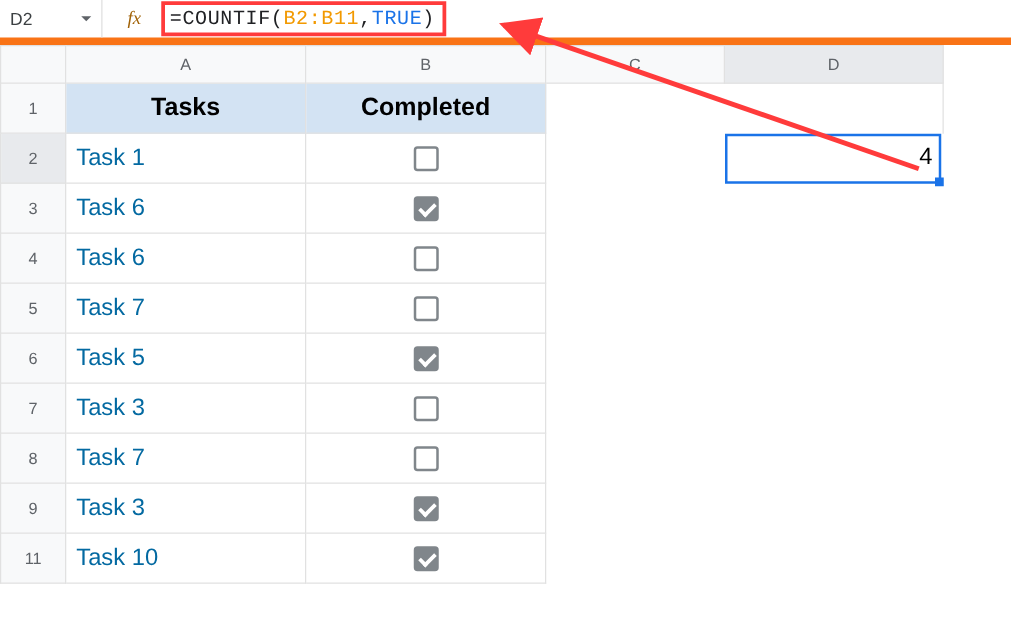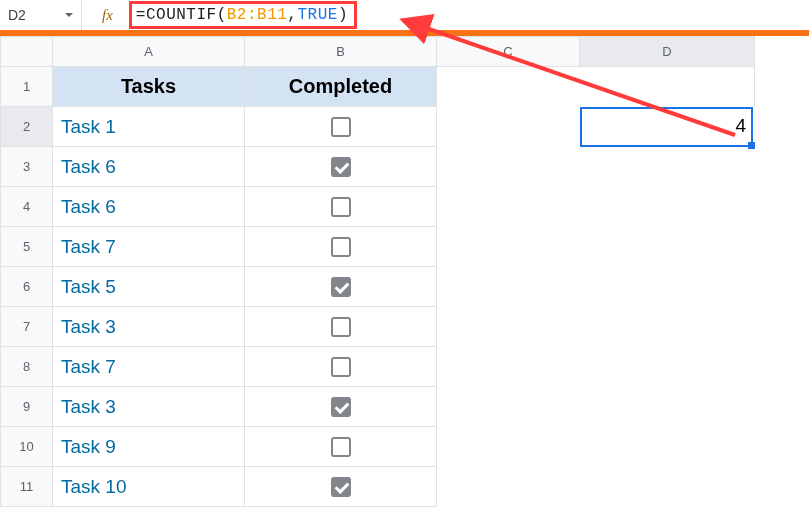--- a/index.html
+++ b/index.html
@@ -258,27 +258,20 @@
           <td style="border: none;"></td>
         </tr>
         <tr>
           <td class="row-head">9</td>
           <td class="task-cell">Task 3</td>
           <td class="checkbox-cell"><span class="cb checked"></span></td>
           <td style="border: none;"></td>
           <td style="border: none;"></td>
         </tr>
         <tr>
-          <td class="row-head">10</td>
-          <td class="task-cell">Task 9</td>
-          <td class="checkbox-cell"><span class="cb"></span></td>
-          <td style="border: none;"></td>
-          <td style="border: none;"></td>
-        </tr>
-        <tr>
           <td class="row-head">11</td>
           <td class="task-cell">Task 10</td>
           <td class="checkbox-cell"><span class="cb checked"></span></td>
           <td style="border: none;"></td>
           <td style="border: none;"></td>
         </tr>
       </tbody>
 </table>
 
 <div class="selected-cell-overlay" style="left:580px; top:71px; width:173px; height:40px;">

